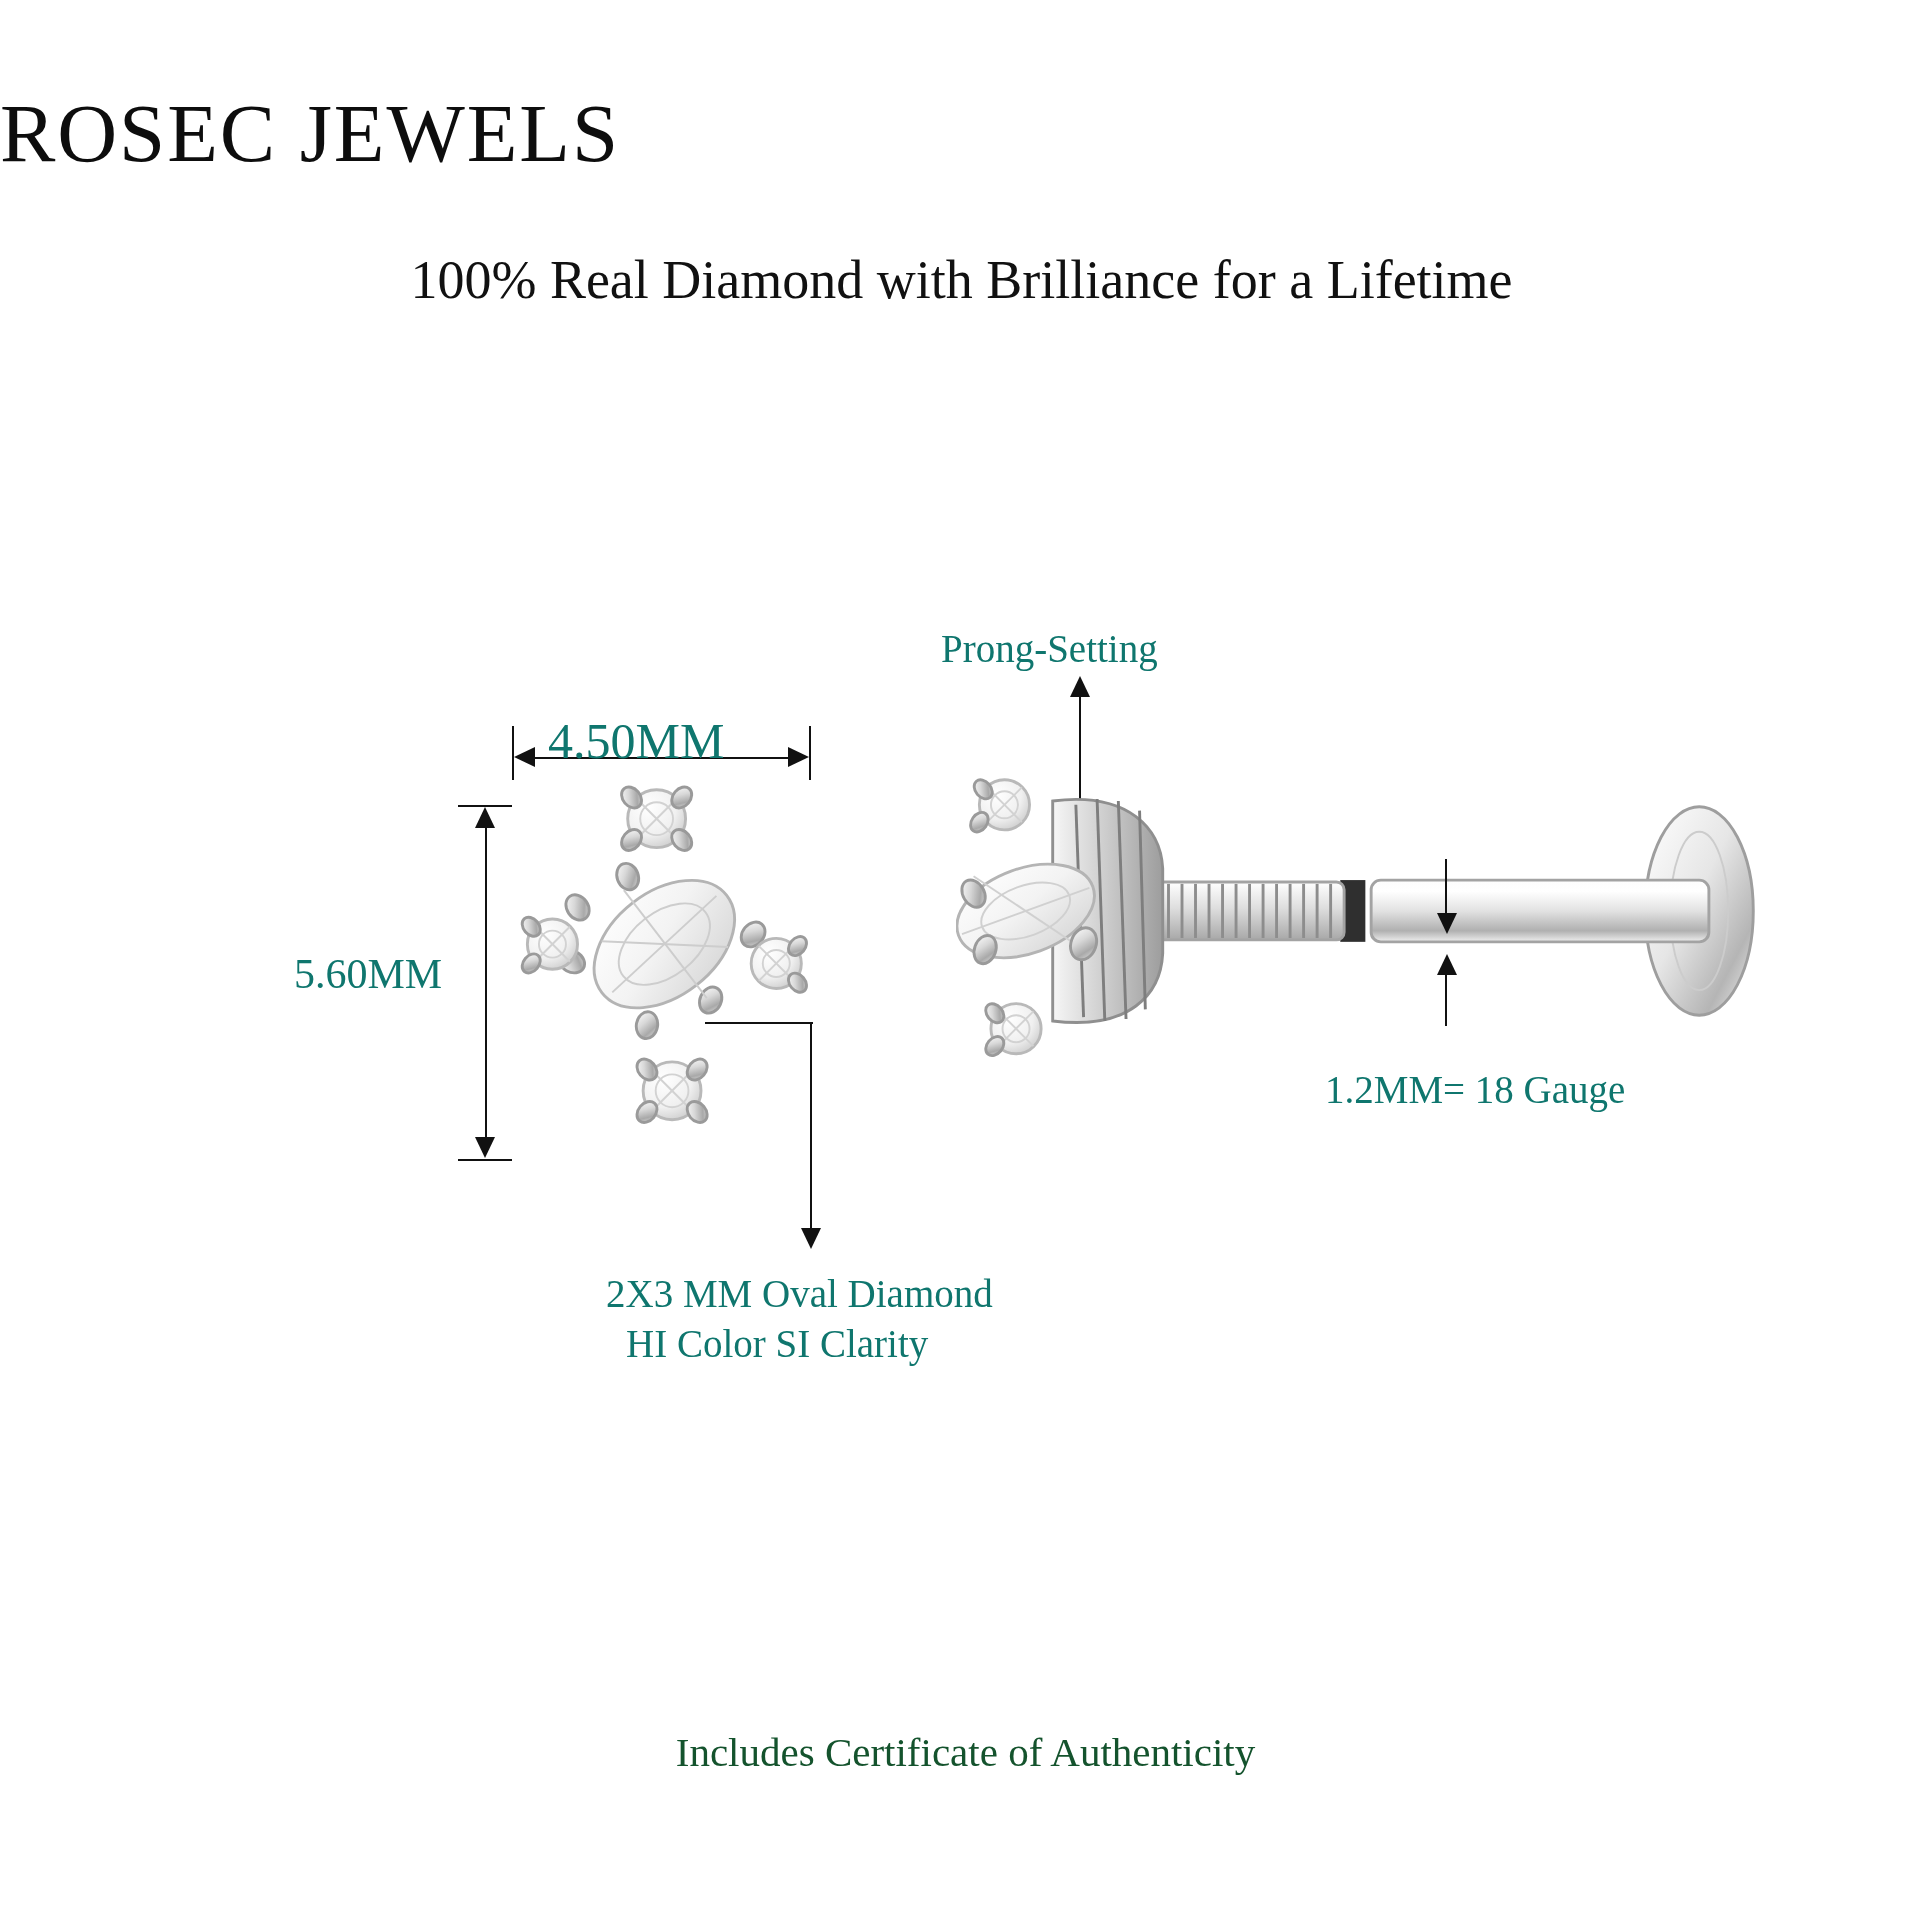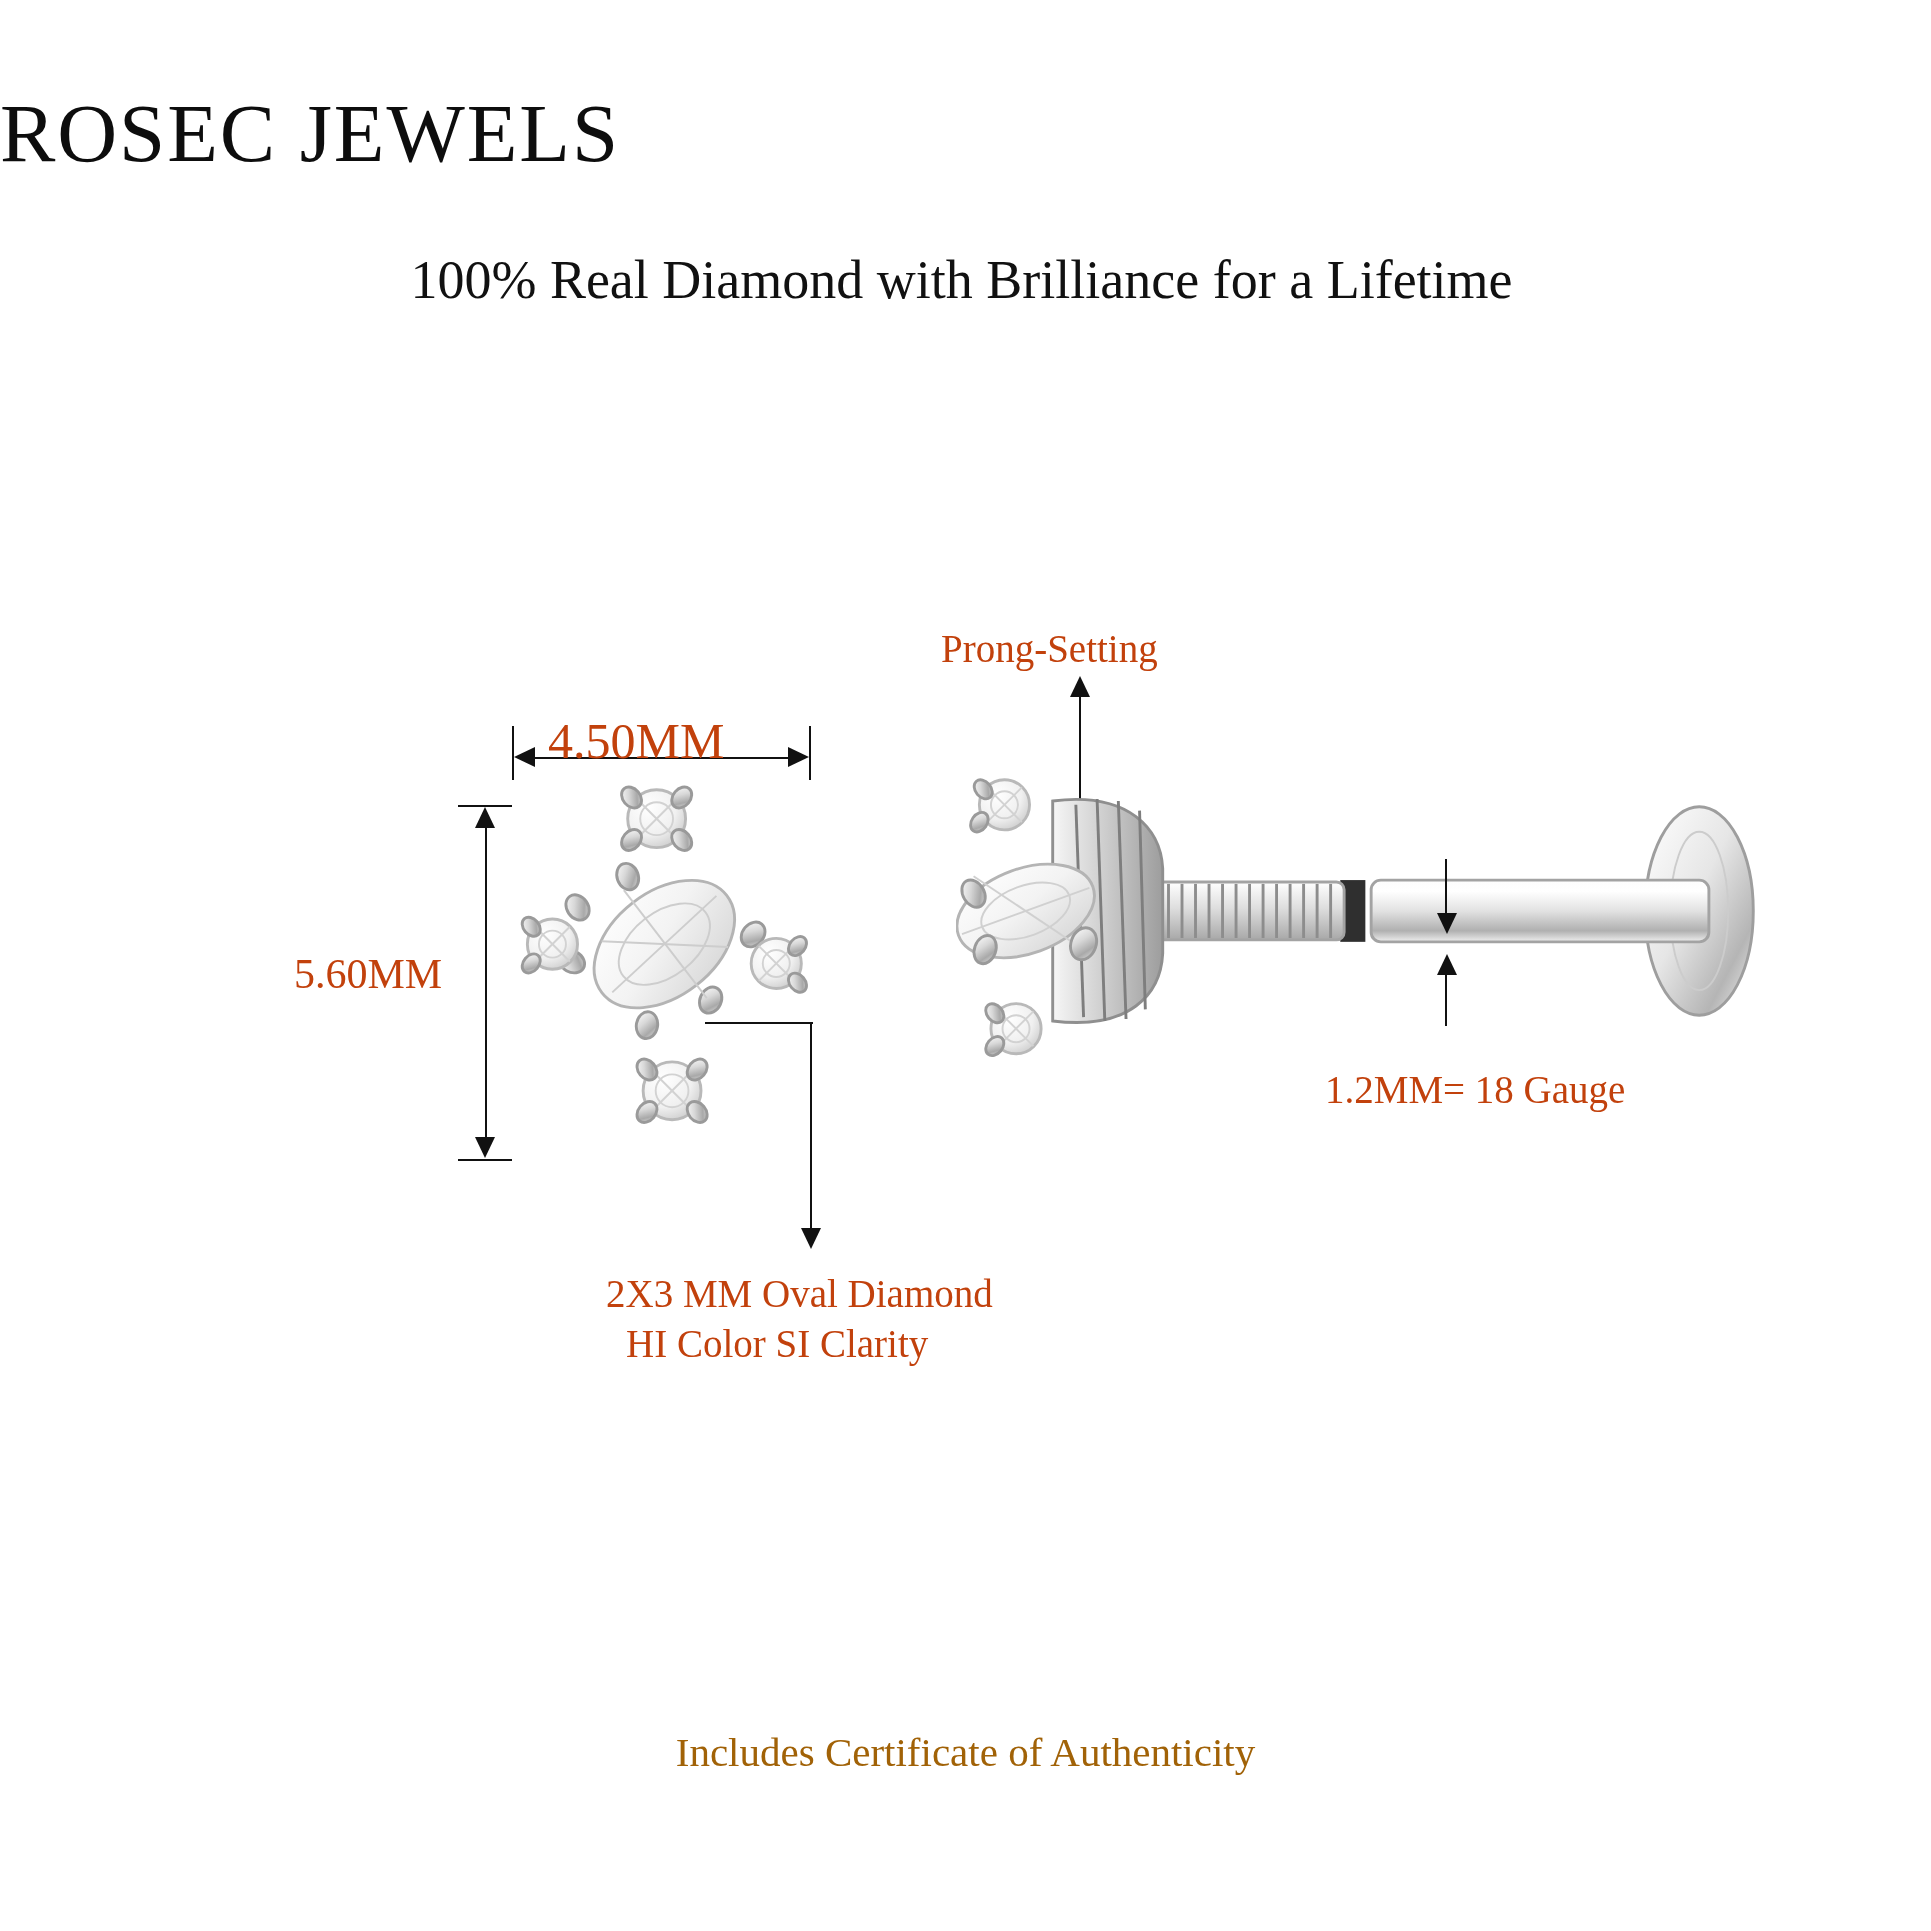--- a/index.html
+++ b/index.html
@@ -44,28 +44,28 @@
   }
 
   
   .footer-note {
     position: absolute;
     top: 1728px;
     left: 0;
     width: 1931px;
     text-align: center;
     font-size: 41px;
-    color: #a16207;
+    color: #14532d;
   }
 
   
   .anno {
     position: absolute;
     font-size: 39px;
-    color: #c2410c;
+    color: #0f766e;
     white-space: pre;
     line-height: 1.18;
   }
 
   
   .rule-h {
     position: absolute;
     height: 0;
     border-top: 2.9px solid #111;
   }

